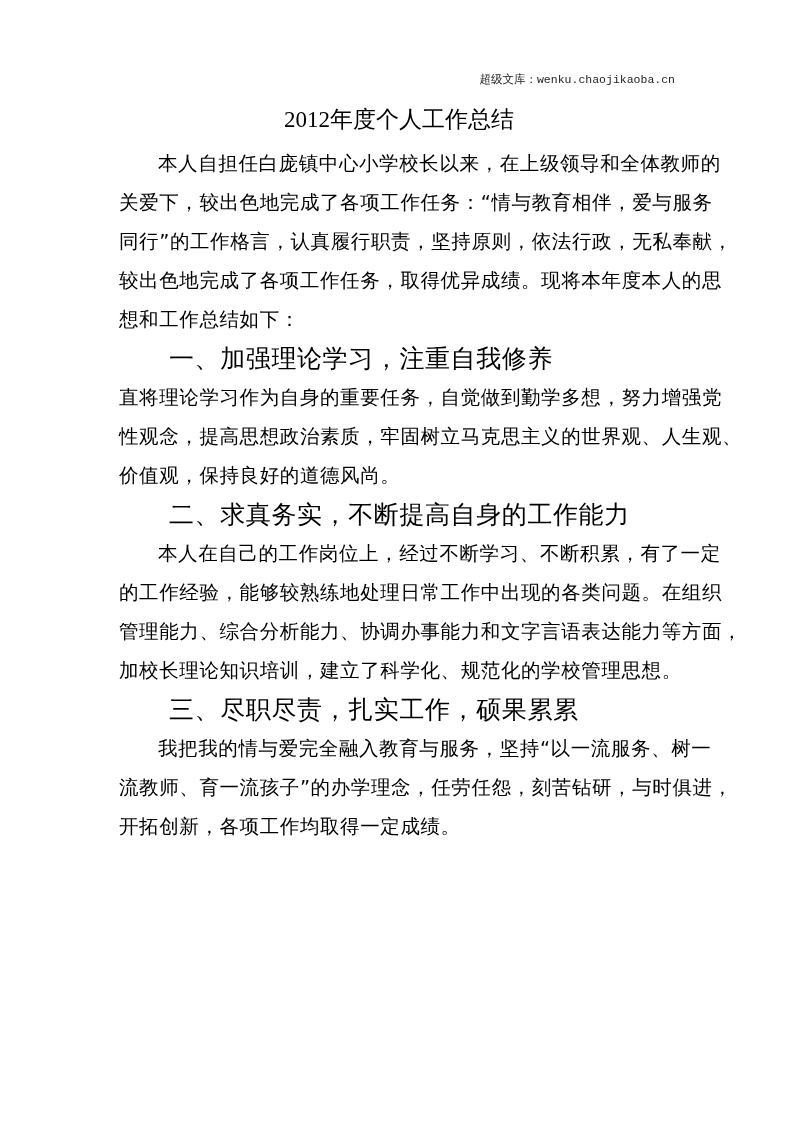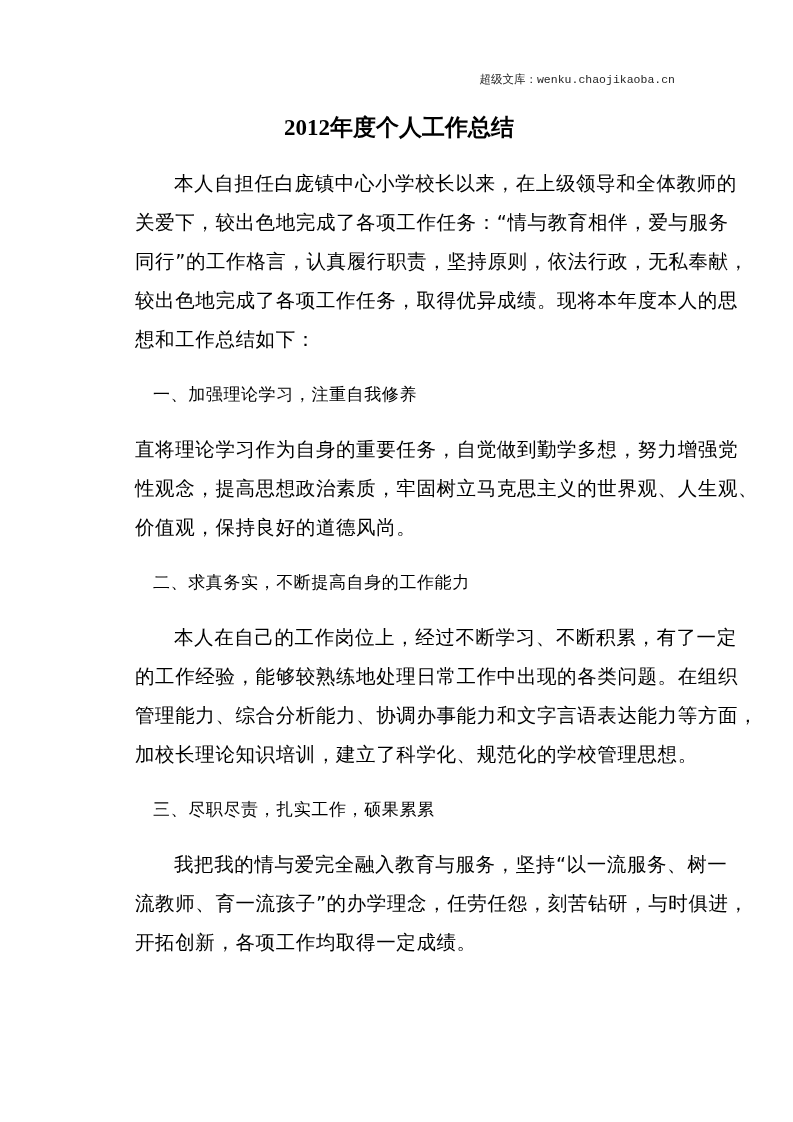--- a/index.html
+++ b/index.html
@@ -26,38 +26,38 @@
     }
     .page-body {
       position: absolute;
       left: 119px;
       top: 96px;
       width: 560px;
     }
     .title {
       text-align: center;
       font-size: 23px;
-      font-weight: bold;
+      font-weight: normal;
       height: 40px;
       line-height: 40px;
-      margin: 12px;
+      margin: 4px;
       font-family: "Liberation Serif", "DejaVu Serif", serif;
     }
     .para {
-      margin: 16px;
+      margin: 0;
       font-size: 19.5px;
       line-height: 39px;
       text-align: justify;
       text-align-last: left;
       letter-spacing: 0.6px;
       font-family: "DejaVu Sans", "Liberation Sans", sans-serif;
     }
     .heading {
       margin: 0;
-      font-size: 17px;
+      font-size: 25px;
       line-height: 39px;
       text-indent: 2em;
       letter-spacing: 0.6px;
       font-family: "DejaVu Sans", "Liberation Sans", sans-serif;
     }
     .line {
       display: block;
       white-space: nowrap;
       height: 39px;
     }

